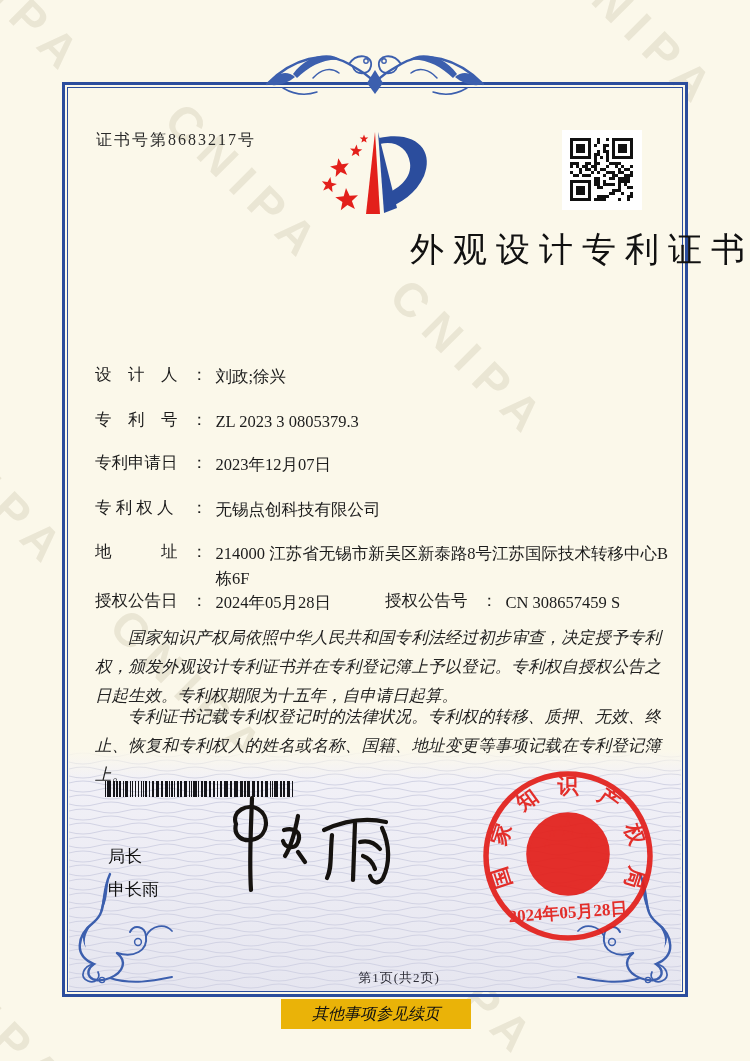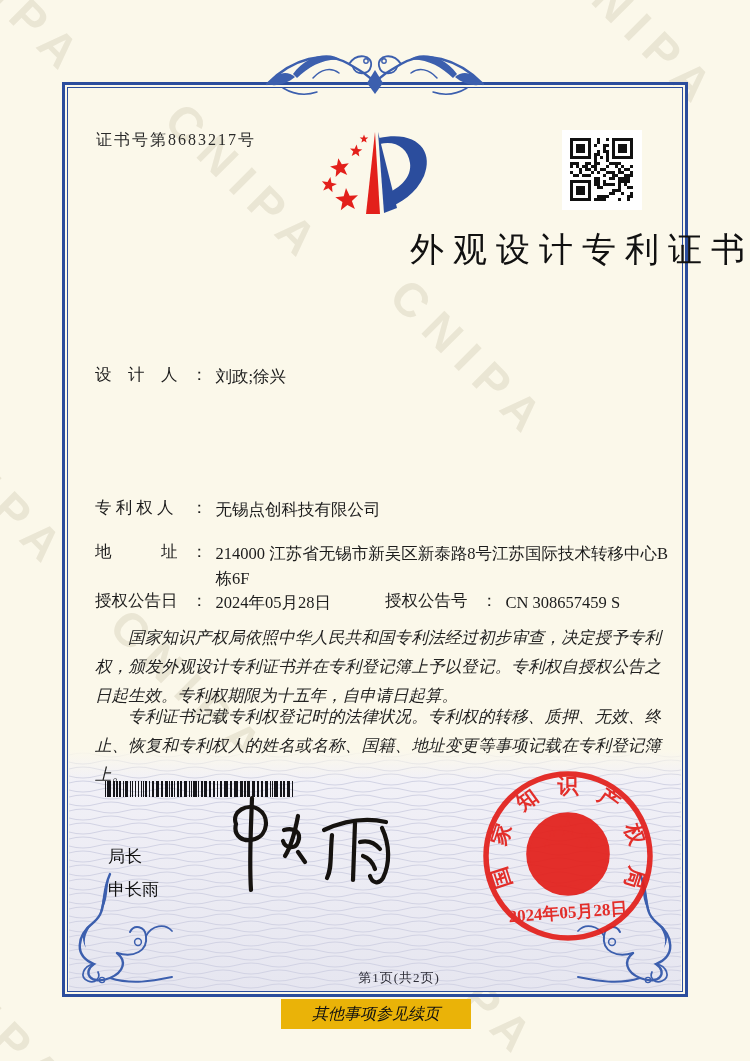--- a/index.html
+++ b/index.html
@@ -284,20 +284,26 @@
           <rect x="3" y="45" width="15" height="15" fill="#fff"></rect>
           <rect x="6" y="48" width="9" height="9" fill="#111"></rect>
         </svg>
     </div>
 
     <div class="title">外观设计专利证书</div>
 
     <div class="fieldrow" style="top:364px">
       <span class="flabel">设　计　人</span><span class="fcolon">：</span><span class="fvalue">刘政;徐兴</span>
     </div>
+    <div class="fieldrow" style="top:409px">
+      <span class="flabel">专　利　号</span><span class="fcolon">：</span><span class="fvalue">ZL 2023 3 0805379.3</span>
+    </div>
+    <div class="fieldrow" style="top:452px">
+      <span class="flabel">专利申请日</span><span class="fcolon">：</span><span class="fvalue">2023年12月07日</span>
+    </div>
     <div class="fieldrow" style="top:497px">
       <span class="flabel">专 利 权 人</span><span class="fcolon">：</span><span class="fvalue">无锡点创科技有限公司</span>
     </div>
     <div class="fieldrow" style="top:541px">
       <span class="flabel">地　　　址</span><span class="fcolon">：</span><span class="fvalue">214000 江苏省无锡市新吴区新泰路8号江苏国际技术转移中心B栋6F</span>
     </div>
     <div class="fieldrow" style="top:590px">
       <span class="flabel">授权公告日</span><span class="fcolon">：</span><span class="fvalue">2024年05月28日</span>
     </div>
     <div class="fieldrow" style="top:590px;left:385px">

